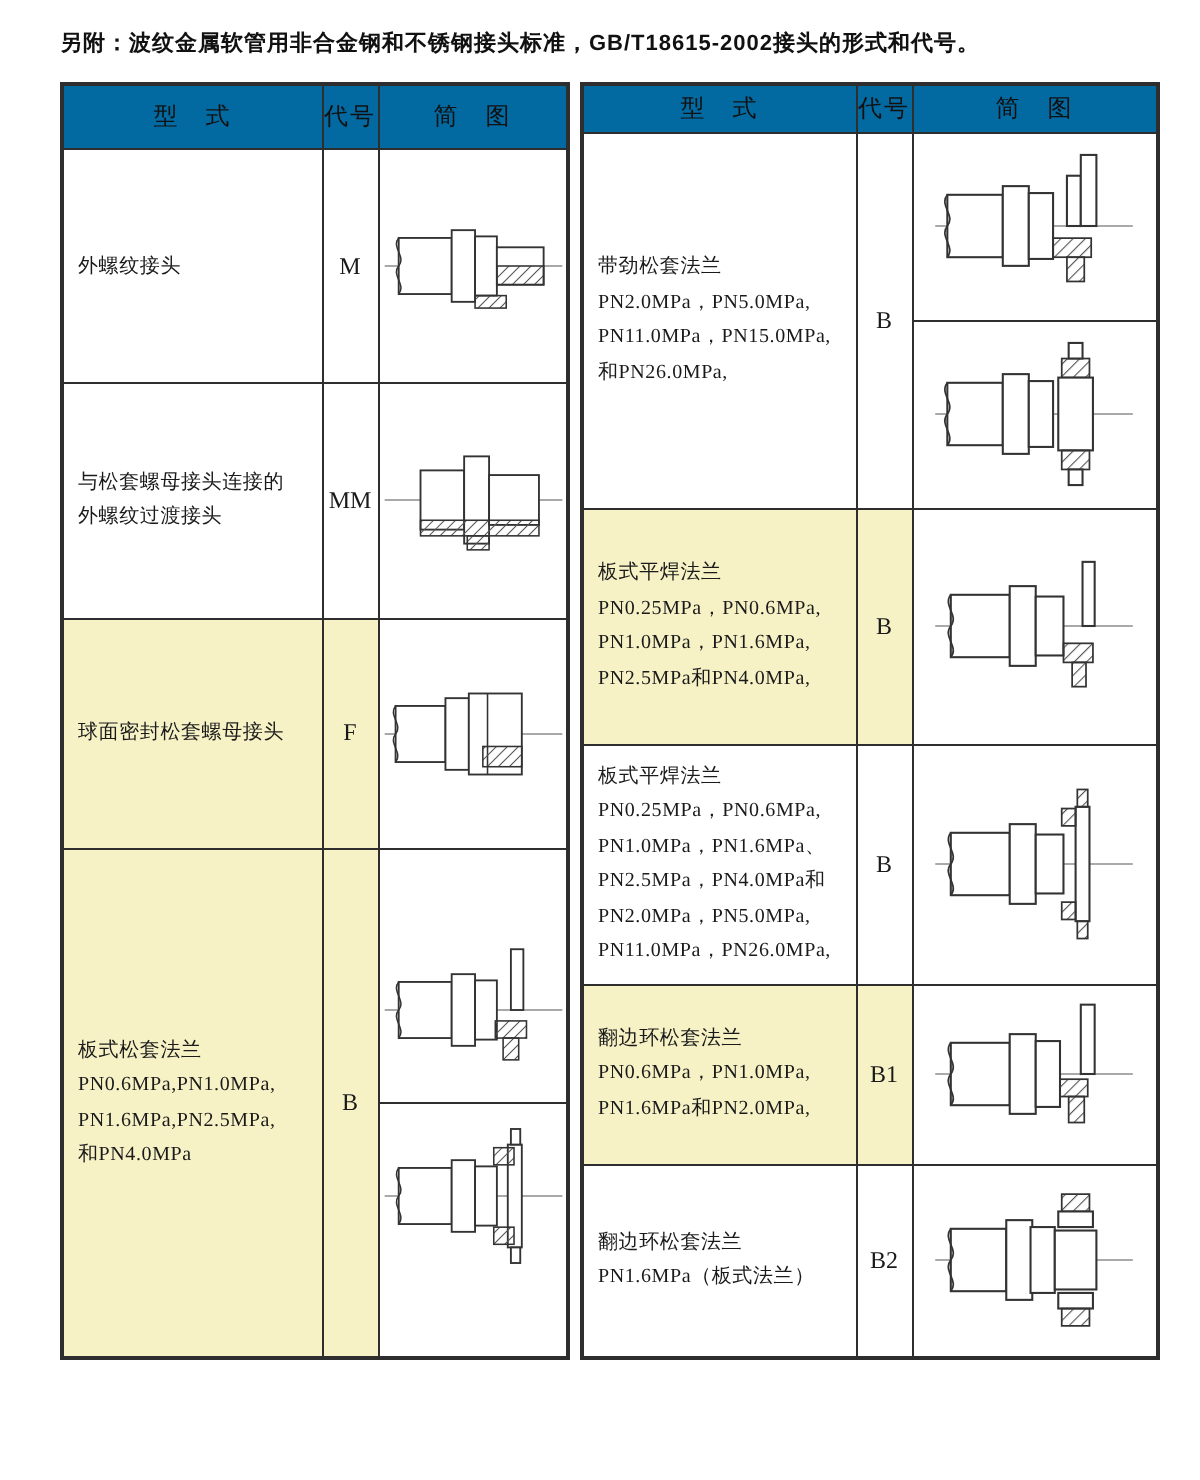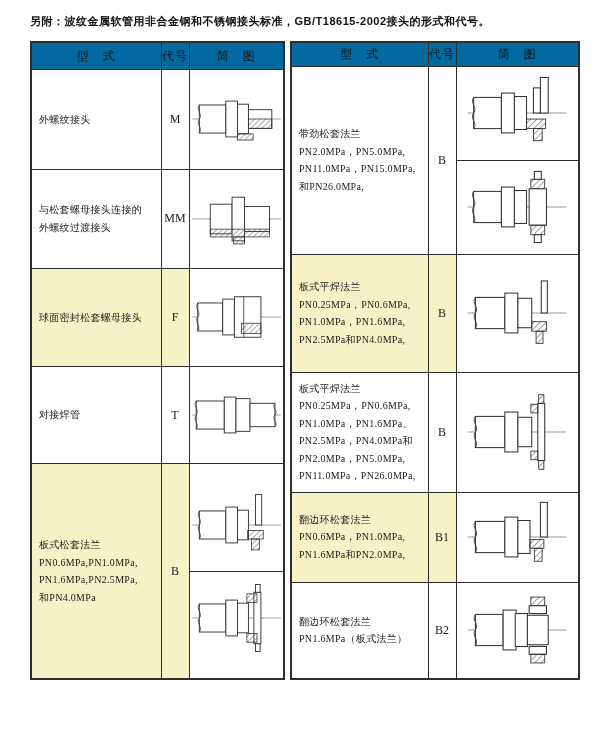--- a/index.html
+++ b/index.html
@@ -111,42 +111,20 @@
                   <rect x="10" y="27" width="32" height="36" fill="#fff" stroke="#333" stroke-width="1.2"></rect>
                   <path d="M 10,27 c -5,6 5,12 0,18 c -5,6 5,12 0,18" fill="none" stroke="#333" stroke-width="1"></path>
                   <rect x="42" y="22" width="15" height="46" fill="#fff" stroke="#333" stroke-width="1.2"></rect>
                   <rect x="57" y="19" width="34" height="52" fill="#fff" stroke="#333" stroke-width="1.2"></rect>
                   <line x1="69" y1="19" x2="69" y2="71" stroke="#333" stroke-width="1"></line>
                   <rect x="66" y="53" width="25" height="13" fill="url(#hp2)" stroke="#333" stroke-width="1"></rect>
                 </svg>
               </div>
             </td>
       </tr>
-      <tr style="height:84px">
-        <td class="type">对接焊管</td>
-        <td class="code">T</td>
-        <td class="diag">
-              <div class="diag-box">
-                <svg viewBox="0 0 120 90" width="108" height="78" role="img">
-                  <defs>
-                    <pattern id="hp5" patternUnits="userSpaceOnUse" width="5" height="5" patternTransform="rotate(45)">
-                      <line x1="0" y1="0" x2="0" y2="5" stroke="#555" stroke-width="1.3"></line>
-                    </pattern>
-                  </defs>
-                  <line x1="3" y1="45" x2="117" y2="45" stroke="#555" stroke-width="0.7"></line>
-                  <rect x="8" y="27" width="36" height="36" fill="#fff" stroke="#333" stroke-width="1.2"></rect>
-                  <path d="M 8,27 c -5,6 5,12 0,18 c -5,6 5,12 0,18" fill="none" stroke="#333" stroke-width="1"></path>
-                  <rect x="44" y="22" width="15" height="46" fill="#fff" stroke="#333" stroke-width="1.2"></rect>
-                  <rect x="59" y="24" width="18" height="42" fill="#fff" stroke="#333" stroke-width="1.2"></rect>
-                  <rect x="77" y="30" width="32" height="30" fill="#fff" stroke="#333" stroke-width="1.2"></rect>
-                  <path d="M 109,30 c -5,5 5,10 0,15 c -5,5 5,10 0,15" fill="none" stroke="#333" stroke-width="1"></path>
-                </svg>
-              </div>
-            </td>
-      </tr>
       <tr style="height:186px">
         <td class="type hl">板式松套法兰
 PN0.6MPa,PN1.0MPa,
 PN1.6MPa,PN2.5MPa,
 和PN4.0MPa</td>
         <td class="code hl">B</td>
         <td class="diag">
           <div class="half" style="height:92px">
                 <svg viewBox="0 0 120 90" width="108" height="78" role="img">
                   <defs>

